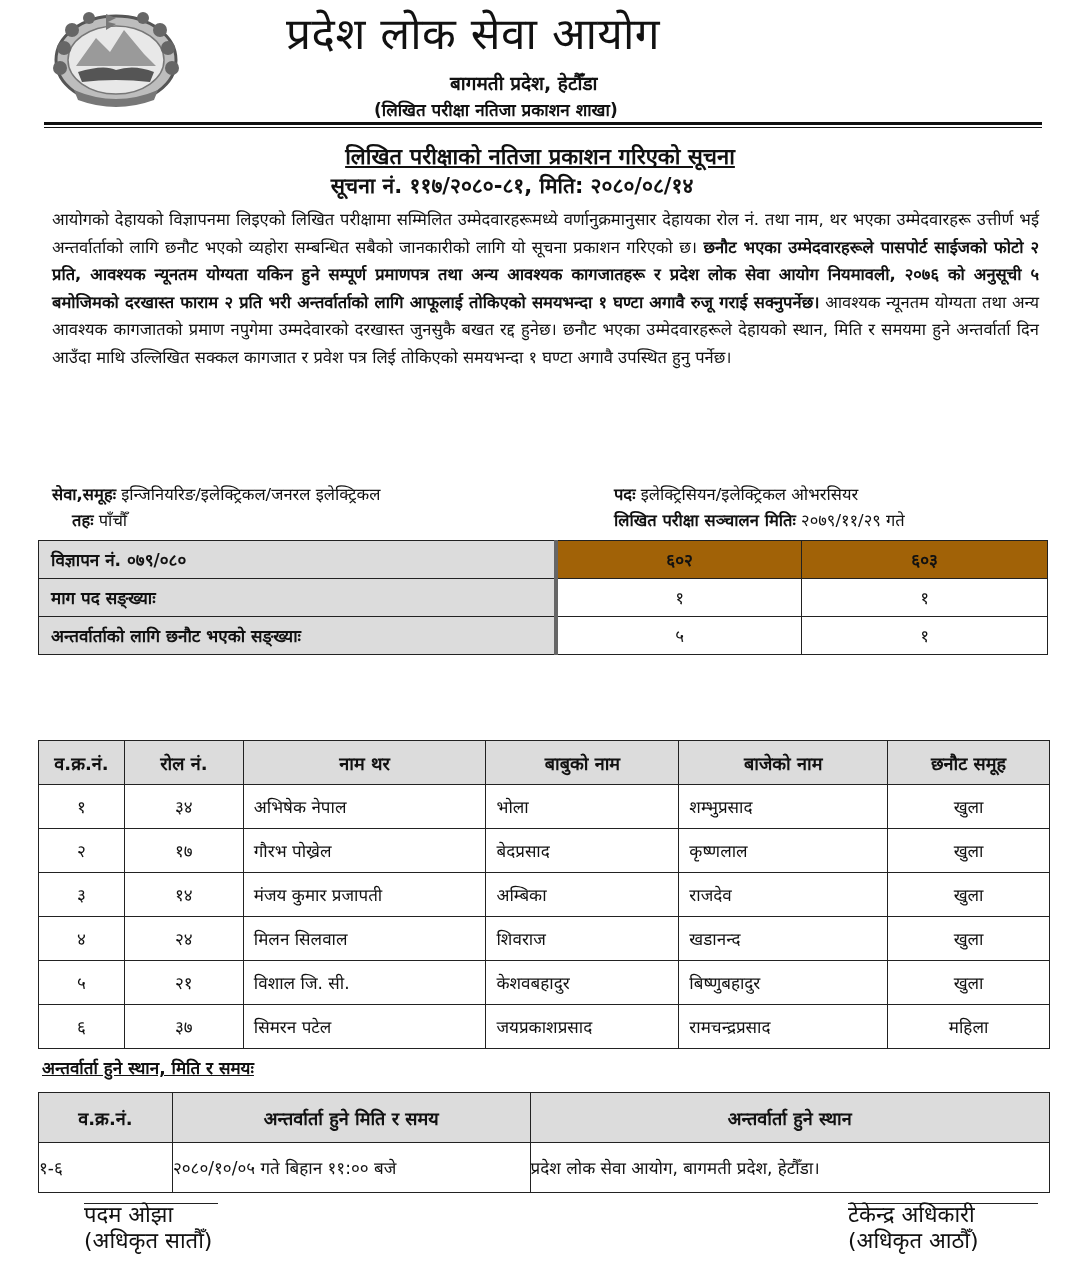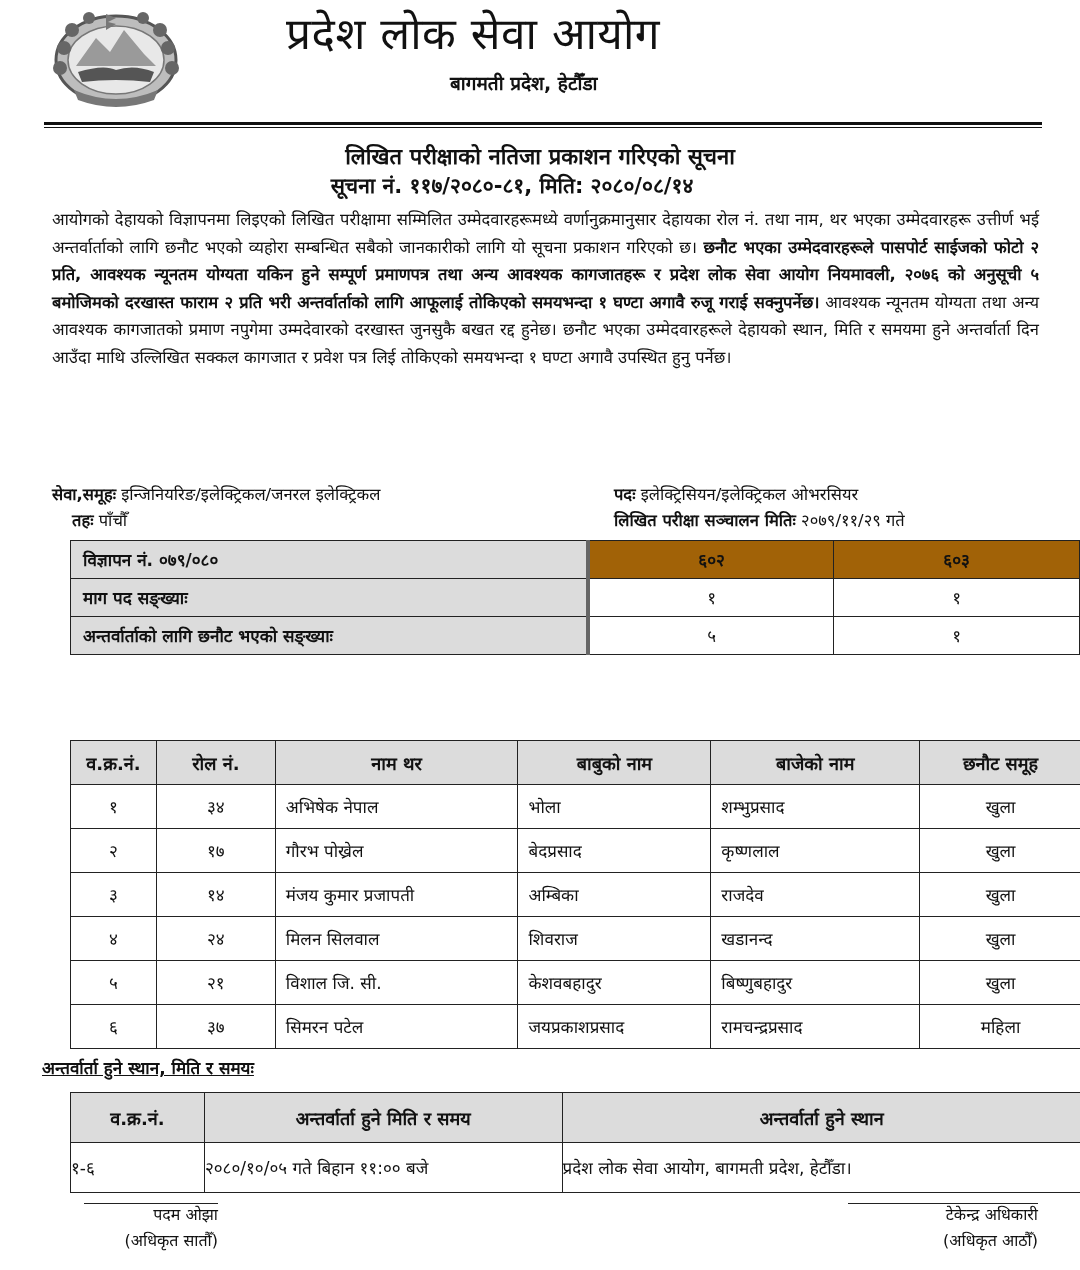--- a/index.html
+++ b/index.html
@@ -8,50 +8,50 @@
 
   .header { position: absolute; left: 0; top: 0; width: 1080px; height: 128px; }
   .emblem { position: absolute; left: 44px; top: 8px; width: 145px; height: 100px; }
   .org-title { position: absolute; left: 286px; top: 2px; font-size: 44px; font-weight: normal; letter-spacing: 0.5px; }
   .org-sub1 { position: absolute; left: 450px; top: 70px; font-size: 19px; font-weight: bold; }
   .org-sub2 { position: absolute; left: 374px; top: 98px; font-size: 17px; font-weight: bold; }
   .rule1 { position: absolute; left: 44px; top: 122px; width: 998px; height: 3px; background: #111; }
   .rule2 { position: absolute; left: 44px; top: 127px; width: 998px; height: 1px; background: #111; }
 
   .notice-title { position: absolute; left: 0; width: 1080px; top: 140px; text-align: center; font-size: 22px; font-weight: bold; }
-  .notice-title span { }
+  .notice-title span { text-decoration: underline; }
   .notice-no { position: absolute; left: 8px; width: 1008px; top: 171px; text-align: center; font-size: 21px; font-weight: bold; }
 
   .para { position: absolute; left: 52px; top: 206px; width: 987px; font-size: 16.5px; line-height: 27.5px; text-align: justify; }
   .para b { font-weight: bold; }
 
   .meta { position: absolute; font-size: 16.5px; }
   .meta b { font-weight: bold; }
 
-  table { border-collapse: collapse; position: absolute; font-size: 17px; margin-left: 32px; }
+  table { border-collapse: collapse; position: absolute; font-size: 17px; }
   td, th { border: 1.5px solid #222; }
 
   .adv-table { left: 38px; top: 540px; width: 1010px; }
   .adv-table td { height: 38px; padding: 0 12px; }
   .adv-table td.lbl { background: #dcdcdc; font-weight: bold; width: 518px; border-right: 4px solid #666; }
   .adv-table td.val { text-align: center; width: 246px; }
   .adv-table tr.gray td.val { background: #a16207; font-weight: bold; }
 
   .cand-table { left: 38px; top: 740px; width: 1012px; }
   .cand-table th { background: #dcdcdc; height: 44px; font-weight: bold; font-size: 18px; text-align: center; }
   .cand-table td { height: 44px; padding: 0 10px; font-size: 17px; }
   .cand-table td.c { text-align: center; }
 
   .sub-heading { position: absolute; left: 42px; top: 1056px; font-size: 17px; font-weight: bold; text-decoration: underline; }
 
   .int-table { left: 38px; top: 1092px; width: 1012px; }
   .int-table th { background: #dcdcdc; height: 50px; font-weight: bold; font-size: 18px; text-align: center; }
   .int-table td { height: 50px; font-size: 17px; text-align: left; }
 
-  .sig { position: absolute; text-align: right; font-size: 16px; line-height: 26px; }
+  .sig { position: absolute; text-align: left; font-size: 22px; line-height: 26px; }
   .sig .line { border-top: 1px solid #222; margin-bottom: 2px; }
 </style>
 </head>
 <body>
 
 <div class="header">
   <svg class="emblem" viewBox="0 0 145 100">
     <ellipse cx="72" cy="52" rx="60" ry="44" fill="#bdbdbd" stroke="#555" stroke-width="3"></ellipse>
     <ellipse cx="72" cy="52" rx="48" ry="34" fill="#e8e8e8" stroke="#777" stroke-width="1.5"></ellipse>
     <path d="M32 58 L52 30 L66 44 L80 22 L100 46 L112 58 Z" fill="#9a9a9a"></path>
@@ -62,20 +62,21 @@
       <circle cx="124" cy="40" r="7" fill="#666"></circle>
     <circle cx="28" cy="22" r="7" fill="#666"></circle>
       <circle cx="116" cy="22" r="7" fill="#666"></circle>
     <circle cx="45" cy="10" r="6" fill="#666"></circle>
       <circle cx="99" cy="10" r="6" fill="#666"></circle>
     <circle cx="16" cy="60" r="7" fill="#666"></circle>
       <circle cx="128" cy="60" r="7" fill="#666"></circle>
   </svg>
   <div class="org-title">प्रदेश लोक सेवा आयोग</div>
   <div class="org-sub1">बागमती प्रदेश, हेटौँडा</div>
+  <div class="org-sub2">(लिखित परीक्षा नतिजा प्रकाशन शाखा)</div>
   <div class="rule1"></div>
   <div class="rule2"></div>
 </div>
 
 <div class="notice-title"><span>लिखित परीक्षाको नतिजा प्रकाशन गरिएको सूचना</span></div>
 <div class="notice-no">सूचना नं. ११७/२०८०-८१, मिति: २०८०/०८/१४</div>
 
 <div class="para"><span>आयोगको देहायको विज्ञापनमा लिइएको लिखित परीक्षामा सम्मिलित उम्मेदवारहरूमध्ये वर्णानुक्रमानुसार देहायका रोल नं. तथा नाम, थर भएका उम्मेदवारहरू उत्तीर्ण भई अन्तर्वार्ताको लागि छनौट भएको व्यहोरा सम्बन्धित सबैको जानकारीको लागि यो सूचना प्रकाशन गरिएको छ। </span><b>छनौट भएका उम्मेदवारहरूले पासपोर्ट साईजको फोटो २ प्रति, आवश्यक न्यूनतम योग्यता यकिन हुने सम्पूर्ण प्रमाणपत्र तथा अन्य आवश्यक कागजातहरू र प्रदेश लोक सेवा आयोग नियमावली, २०७६ को अनुसूची ५ बमोजिमको दरखास्त फाराम २ प्रति भरी अन्तर्वार्ताको लागि आफूलाई तोकिएको समयभन्दा १ घण्टा अगावै रुजू गराई सक्नुपर्नेछ।</b><span> आवश्यक न्यूनतम योग्यता तथा अन्य आवश्यक कागजातको प्रमाण नपुगेमा उम्मदेवारको दरखास्त जुनसुकै बखत रद्द हुनेछ। छनौट भएका उम्मेदवारहरूले देहायको स्थान, मिति र समयमा हुने अन्तर्वार्ता दिन आउँदा माथि उल्लिखित सक्कल कागजात र प्रवेश पत्र लिई तोकिएको समयभन्दा १ घण्टा अगावै उपस्थित हुनु पर्नेछ।</span></div>
 
 <div class="meta" style="left:52px; top:482px;"><b>सेवा,समूहः</b><span> इन्जिनियरिङ/इलेक्ट्रिकल/जनरल इलेक्ट्रिकल</span></div>

